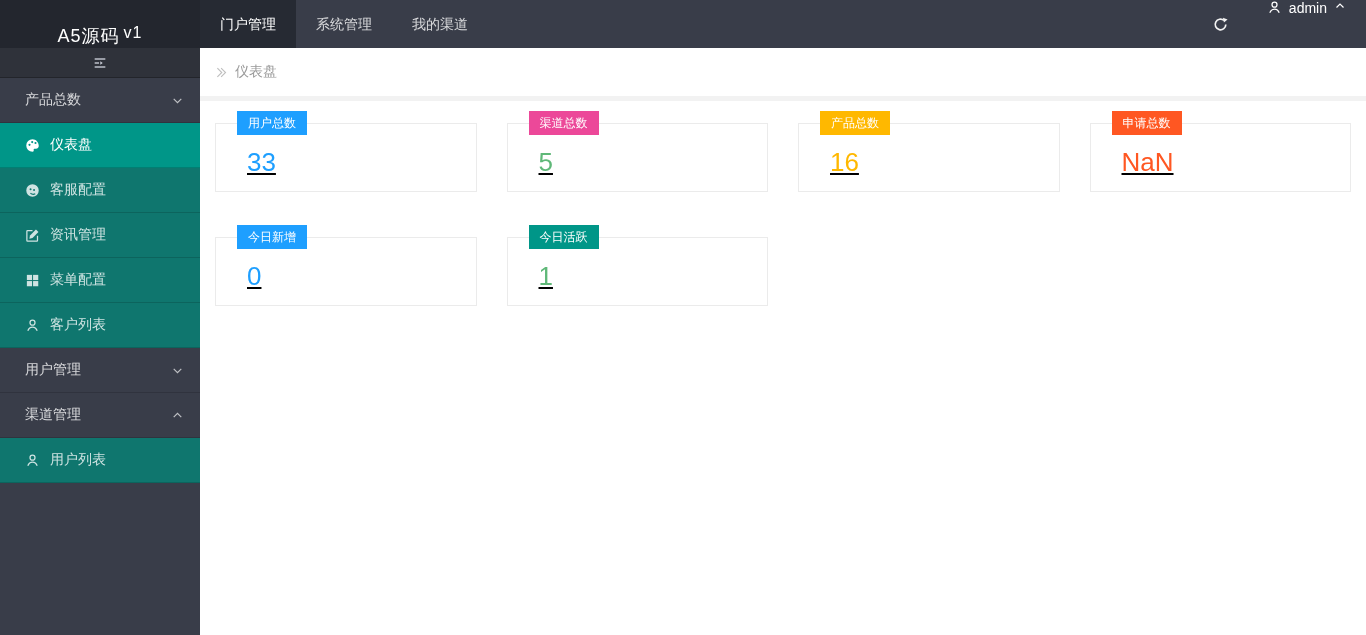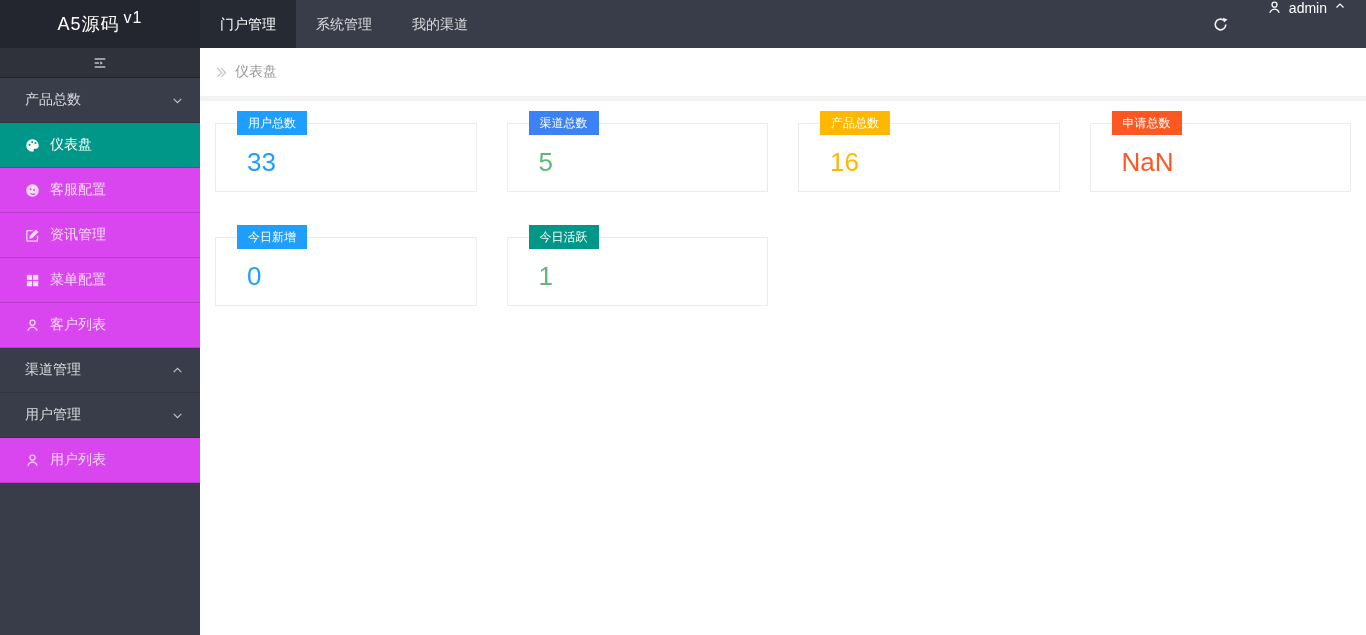--- a/index.html
+++ b/index.html
@@ -10,21 +10,21 @@
     position: relative;
   }
 
   
   .header {
     position: absolute; top: 0; left: 0; right: 0; height: 48px;
     background: #393D49; display: flex; align-items: stretch; z-index: 20;
   }
   .logo {
     width: 200px; background: #23262E; color: #ffffff;
-    display: flex; align-items: center; justify-content: center;
+    display: flex; align-items: flex-end; justify-content: center;
     font-size: 18px; letter-spacing: 1px; flex-shrink: 0; cursor: pointer;
   }
   .logo .ver { font-size: 16px; margin-left: 4px; transform: translateY(-6px); }
   .topnav { display: flex; list-style: none; align-items: flex-end; }
   .topnav .nav-item {
     line-height: 48px; padding: 0 20px; font-size: 14px;
     color: rgba(255,255,255,.8); cursor: pointer; white-space: nowrap;
   }
   .topnav .nav-item.active { background: #262A33; color: #ffffff; }
   .header-right { margin-left: auto; display: flex; align-items: center; color: #f2f2f2; }
@@ -47,21 +47,21 @@
     justify-content: center; color: #cfd3dc; cursor: pointer;
     border-bottom: 1px solid rgba(0,0,0,.25);
   }
   .menu-item {
     height: 45px; display: flex; align-items: center;
     padding: 0 16px 0 25px; cursor: pointer;
     color: rgba(255,255,255,.8);
     border-bottom: 1px solid rgba(0,0,0,.15);
   }
   .menu-item.group { background: #393D49; }
-  .menu-item.sub { background: #d946ef; }
+  .menu-item.sub { background: #0f766e; }
   .menu-item.sub.active { background: #009688; color: #ffffff; }
   .menu-item .mi-icon { display: inline-flex; width: 15px; margin-right: 10px; flex-shrink: 0; }
   .menu-item .chevron { margin-left: auto; display: inline-flex; opacity: .85; }
   .menu-item .label { white-space: nowrap; }
 
   
   .main { position: absolute; top: 48px; left: 200px; right: 0; bottom: 0; background: #ffffff; }
   .breadcrumb {
     height: 48px; display: flex; align-items: center; padding: 0 13px;
     background: #ffffff; color: #999999; font-size: 14px;
@@ -74,21 +74,21 @@
     column-gap: 30px; row-gap: 33px;
   }
   .stat { position: relative; }
   .stat-badge {
     position: absolute; top: 0; left: 22px; z-index: 2;
     color: #ffffff; font-size: 12px; line-height: 1;
     padding: 6px 11px; white-space: nowrap;
   }
   .stat-card {
     margin-top: 12px; height: 69px; background: #ffffff;
-    border: 1px solid #ebebeb; padding: 25px 10px 0 31px;
+    border: 1px solid #ebebeb; padding: 25px 10px 0 31px; text-decoration: underline;
   }
   .stat-value { font-size: 26px; line-height: 1; }
 
   svg { display: block; }
 </style>
 </head>
 <body>
 
 <div class="header">
   <div class="logo">
@@ -191,33 +191,33 @@
       <svg width="15" height="15" viewBox="0 0 24 24" fill="none" stroke="currentColor" stroke-width="2">
         <circle cx="12" cy="7.5" r="4"></circle>
           <path d="M4.5 20.5c1.6-4.3 4.3-6 7.5-6s5.9 1.7 7.5 6"></path>
       </svg>
     </span>
     <span class="label">客户列表</span>
   </div>
 
 
   <div class="menu-item group">
+    <span class="label">用户管理</span>
+    <span class="chevron">
+      <svg width="13" height="13" viewBox="0 0 24 24" fill="none" stroke="currentColor" stroke-width="2.2">
+          <polyline points="5 9 12 16 19 9"></polyline>
+        </svg>
+    </span>
+  </div>
+
+  <div class="menu-item group">
     <span class="label">渠道管理</span>
     <span class="chevron">
       <svg width="13" height="13" viewBox="0 0 24 24" fill="none" stroke="currentColor" stroke-width="2.2">
           <polyline points="5 15 12 8 19 15"></polyline>
-        </svg>
-    </span>
-  </div>
-
-  <div class="menu-item group">
-    <span class="label">用户管理</span>
-    <span class="chevron">
-      <svg width="13" height="13" viewBox="0 0 24 24" fill="none" stroke="currentColor" stroke-width="2.2">
-          <polyline points="5 9 12 16 19 9"></polyline>
         </svg>
     </span>
   </div>
 
   <div class="menu-item sub">
     <span class="mi-icon">
       <svg width="15" height="15" viewBox="0 0 24 24" fill="none" stroke="currentColor" stroke-width="2">
         <circle cx="12" cy="7.5" r="4"></circle>
           <path d="M4.5 20.5c1.6-4.3 4.3-6 7.5-6s5.9 1.7 7.5 6"></path>
       </svg>
@@ -242,21 +242,21 @@
     <div class="stats-grid">
 
       <div class="stat">
         <span class="stat-badge" style="background: rgb(30, 159, 255);">用户总数</span>
         <div class="stat-card">
           <div class="stat-value" style="color: rgb(30, 159, 255);">33</div>
         </div>
       </div>
 
       <div class="stat">
-        <span class="stat-badge" style="background: #3b82f6;">渠道总数</span>
+        <span class="stat-badge" style="background: #ec4899;">渠道总数</span>
         <div class="stat-card">
           <div class="stat-value" style="color: rgb(95, 184, 120);">5</div>
         </div>
       </div>
 
       <div class="stat">
         <span class="stat-badge" style="background: rgb(255, 184, 0);">产品总数</span>
         <div class="stat-card">
           <div class="stat-value" style="color: rgb(255, 184, 0);">16</div>
         </div>

